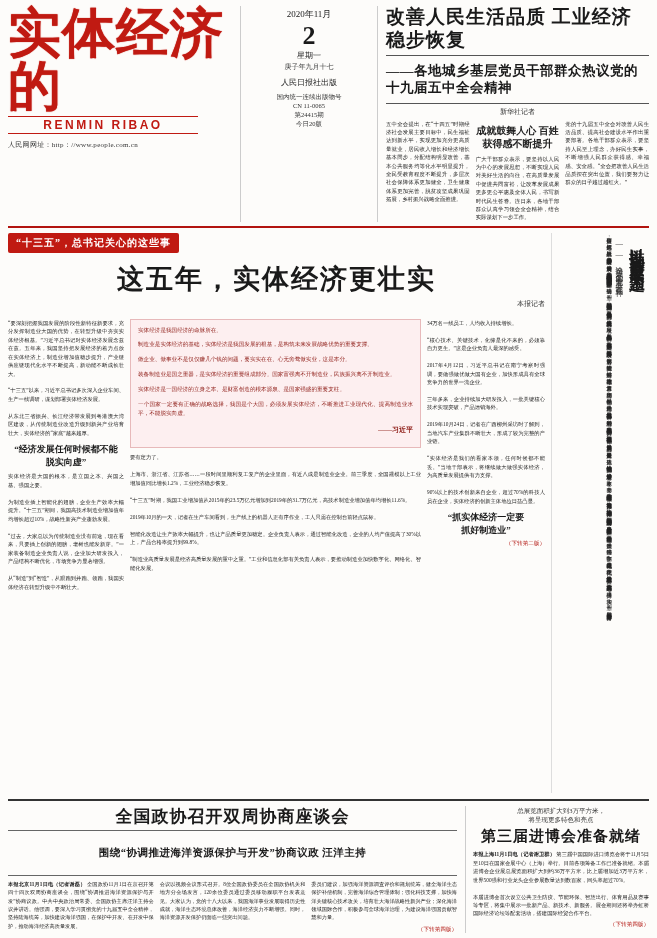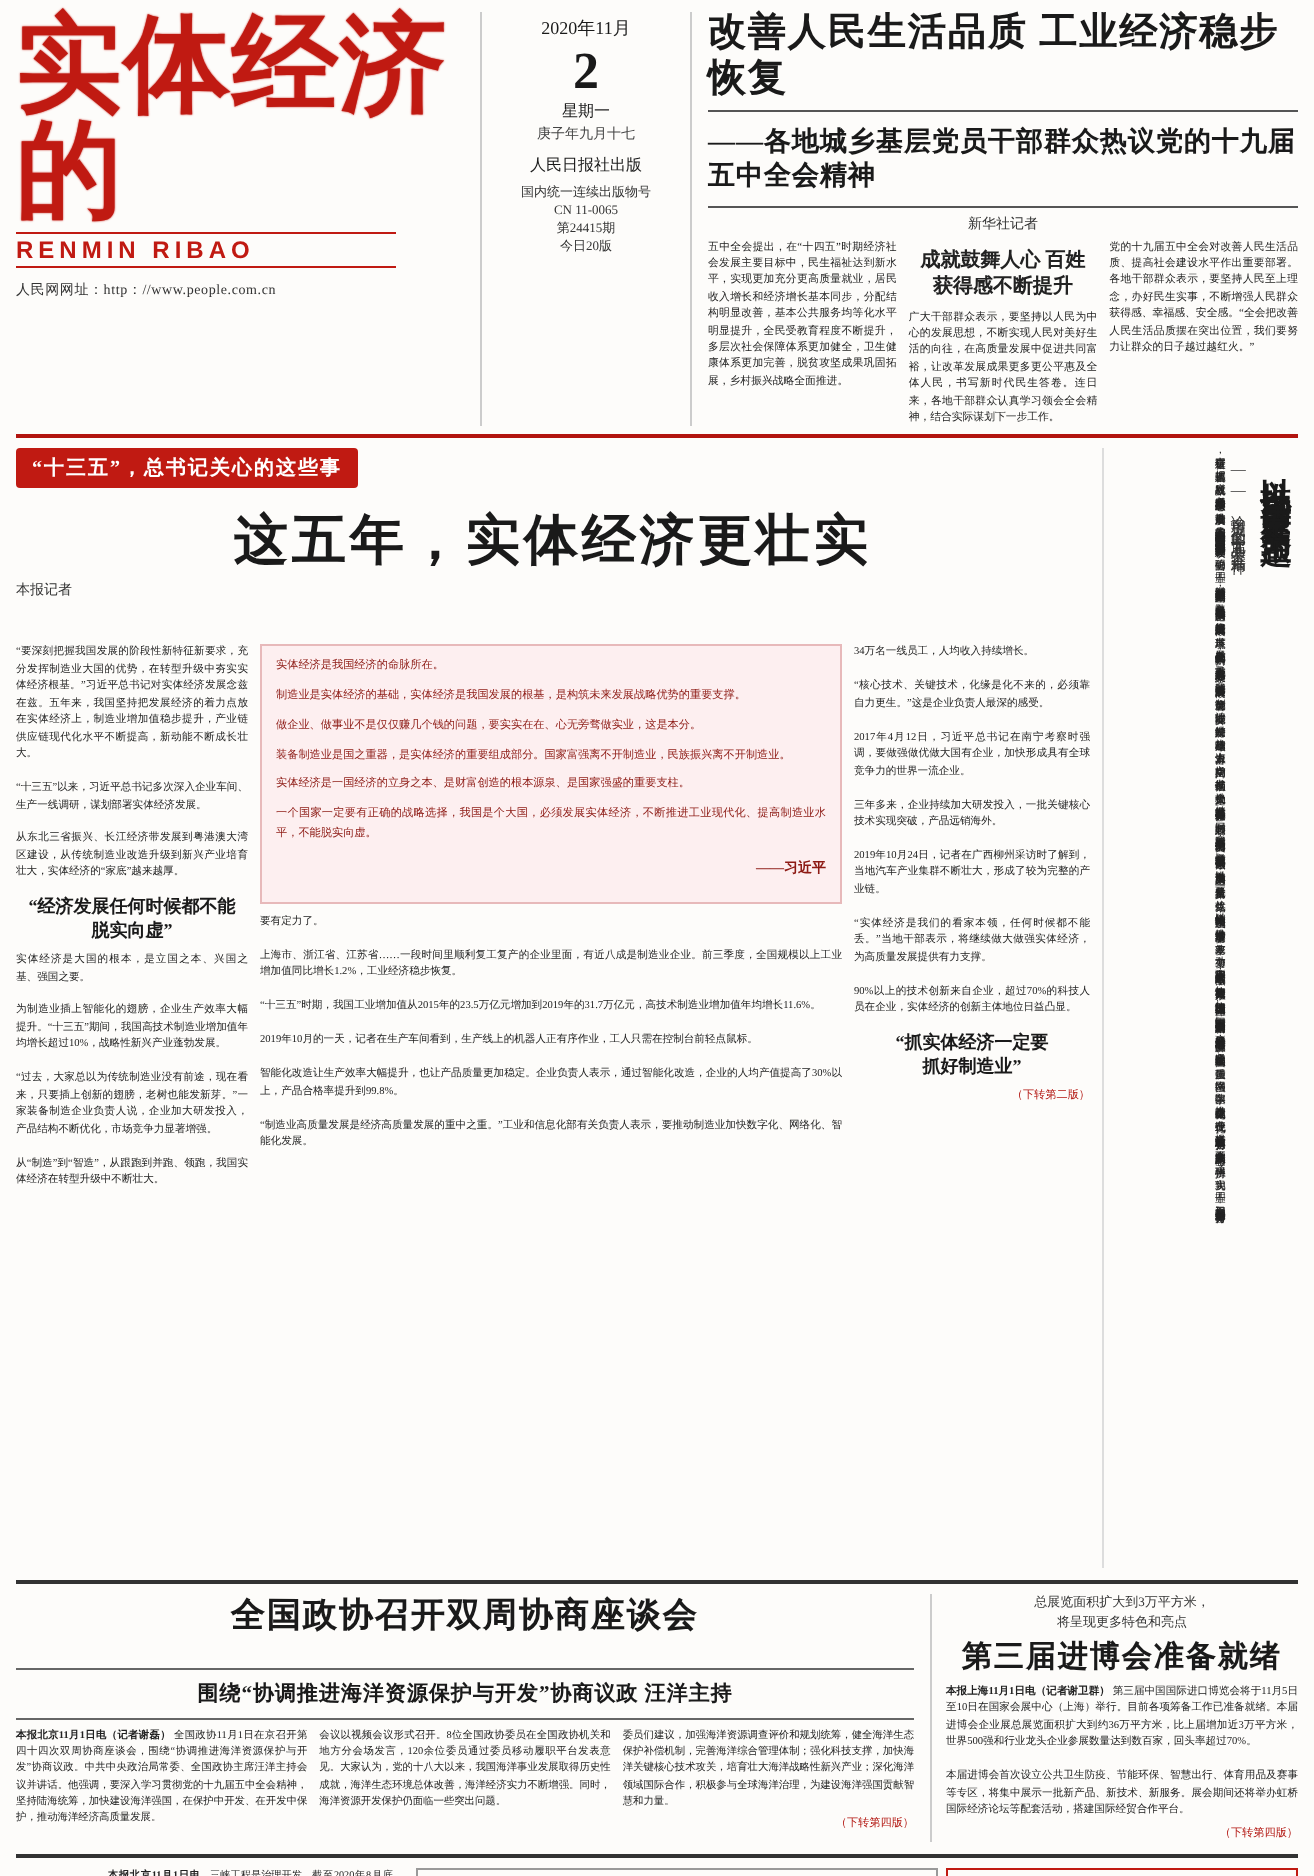--- a/index.html
+++ b/index.html
@@ -20,26 +20,26 @@
     color:#c01a12;
     font-weight:bold;
     font-size:53px;
     line-height:1;
     letter-spacing:1px;
     text-shadow:0 0 1px #c01a12;
   }
   .mast-pinyin{
     color:#c01a12;font-size:12px;letter-spacing:2.5px;font-family:"Liberation Sans",sans-serif;
     margin-top:4px;border-top:1px solid #c01a12;border-bottom:1px solid #c01a12;
-    padding:1px 0;text-align:left;width:190px;font-weight:bold;
+    padding:1px 0;text-align:center;width:190px;font-weight:bold;
   }
   .mast-web{font-size:7px;margin-top:6px;color:#333;letter-spacing:.3px;}
   .mast-date{
     width:96px;flex:0 0 96px;text-align:center;border-left:1px solid #ccc;border-right:1px solid #ccc;
-    padding:2px 4px;font-size:8px;line-height:1.5;
+    padding:2px 20px;font-size:8px;line-height:1.5;
   }
   .mast-date .d-ym{font-size:9px;}
   .mast-date .d-day{font-size:26px;font-weight:bold;line-height:1.1;}
   .mast-date .d-wk{font-size:8px;}
   .mast-date .d-lunar{font-size:7px;color:#444;margin-bottom:3px;}
   .mast-date .d-pub{font-size:8px;margin-top:4px;}
   .mast-date .d-cn{font-size:6.5px;line-height:1.4;margin-top:3px;color:#333;}
   .mast-date .d-issue{font-size:6.5px;line-height:1.4;color:#333;}
   .mast-head{flex:1;padding-left:8px;}
   .hl-1{font-size:19px;font-weight:bold;letter-spacing:1px;line-height:1.2;}
@@ -57,21 +57,21 @@
 
   .tag{
     display:inline-block;background:#c01a12;color:#fff;font-size:10px;font-weight:bold;
     padding:3px 8px;border-radius:2px;letter-spacing:1px;
   }
   .tag-row{display:flex;align-items:center;gap:6px;}
   .big-title{
     text-align:center;font-size:27px;font-weight:bold;letter-spacing:2px;margin:8px 0 2px;
     font-family:"DejaVu Serif",serif;
   }
-  .big-sub{text-align:left;font-size:7px;color:#333;margin-bottom:22px;}
+  .big-sub{text-align:right;font-size:7px;color:#333;margin-bottom:10px;}
 
   .three{display:flex;gap:6px;}
   .c1{width:116px;flex:0 0 116px;}
   .c2{flex:1;min-width:0;}
   .c3{width:118px;flex:0 0 118px;}
   .body-text{font-size:5.3px;line-height:1.6;text-align:justify;color:#222;}
   .sub-h{font-size:9px;font-weight:bold;text-align:center;line-height:1.4;margin:6px 2px 4px;}
   .quote-box{
     background:#fdeff0;border:1px solid #e7b9ba;padding:6px 7px;margin-bottom:5px;
     font-size:5.6px;line-height:1.75;color:#8d1a14;text-align:justify;
@@ -95,22 +95,22 @@
     writing-mode:vertical-rl;text-orientation:upright;
     font-size:5.3px;line-height:1.75;letter-spacing:.2px;color:#222;
     height:560px;overflow:hidden;
   }
 
   
   .mid{display:flex;gap:8px;margin-top:6px;border-top:2px solid #333;padding-top:5px;}
   .mid-left{flex:1;min-width:0;}
   .mid-right{width:176px;flex:0 0 176px;border-left:1px solid #ccc;padding-left:7px;}
   .mid-h1{font-size:17px;font-weight:bold;letter-spacing:1px;text-align:center;line-height:1.25;}
-  .mid-h2{font-size:10.5px;font-weight:bold;text-align:center;margin-top:15px;
-          border-top:1px solid #666;border-bottom:1px solid #666;padding:5px 0;letter-spacing:.5px;}
+  .mid-h2{font-size:10.5px;font-weight:bold;text-align:center;margin-top:3px;
+          border-top:1px solid #666;border-bottom:1px solid #666;padding:15px 0;letter-spacing:.5px;}
   .mid-cols{display:flex;gap:6px;margin-top:4px;}
   .mid-cols .mc{flex:1;font-size:5.2px;line-height:1.6;text-align:justify;color:#222;}
   .kicker{font-size:6.5px;text-align:center;color:#333;line-height:1.5;}
   .mid-r-h{font-size:15px;font-weight:bold;text-align:center;letter-spacing:1px;margin-top:2px;}
 
   
   .bottom{display:flex;gap:6px;margin-top:6px;border-top:2px solid #333;padding-top:5px;}
   .b-left{width:40px;flex:0 0 40px;}
   .b-vert{
     writing-mode:vertical-rl;text-orientation:upright;font-size:16px;font-weight:bold;

